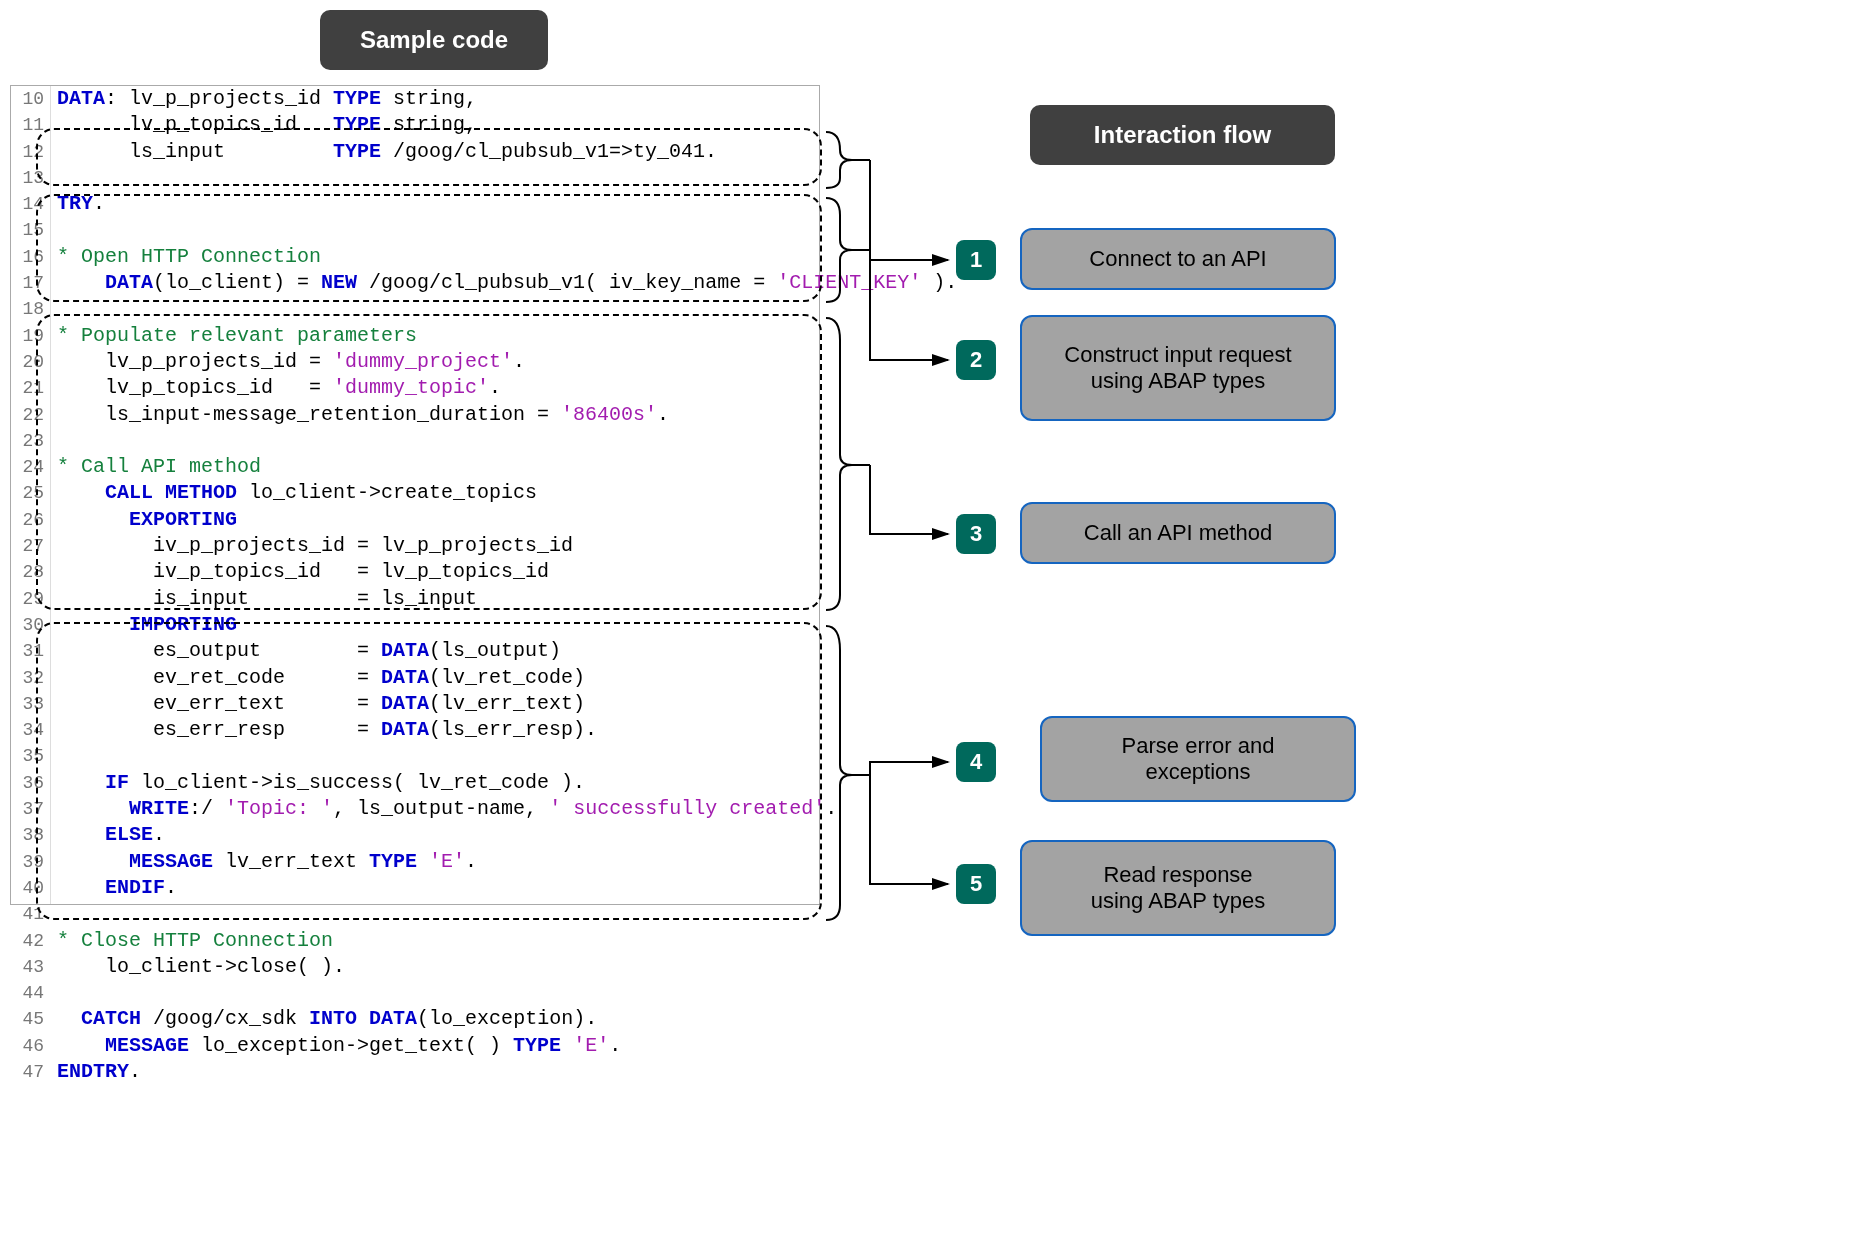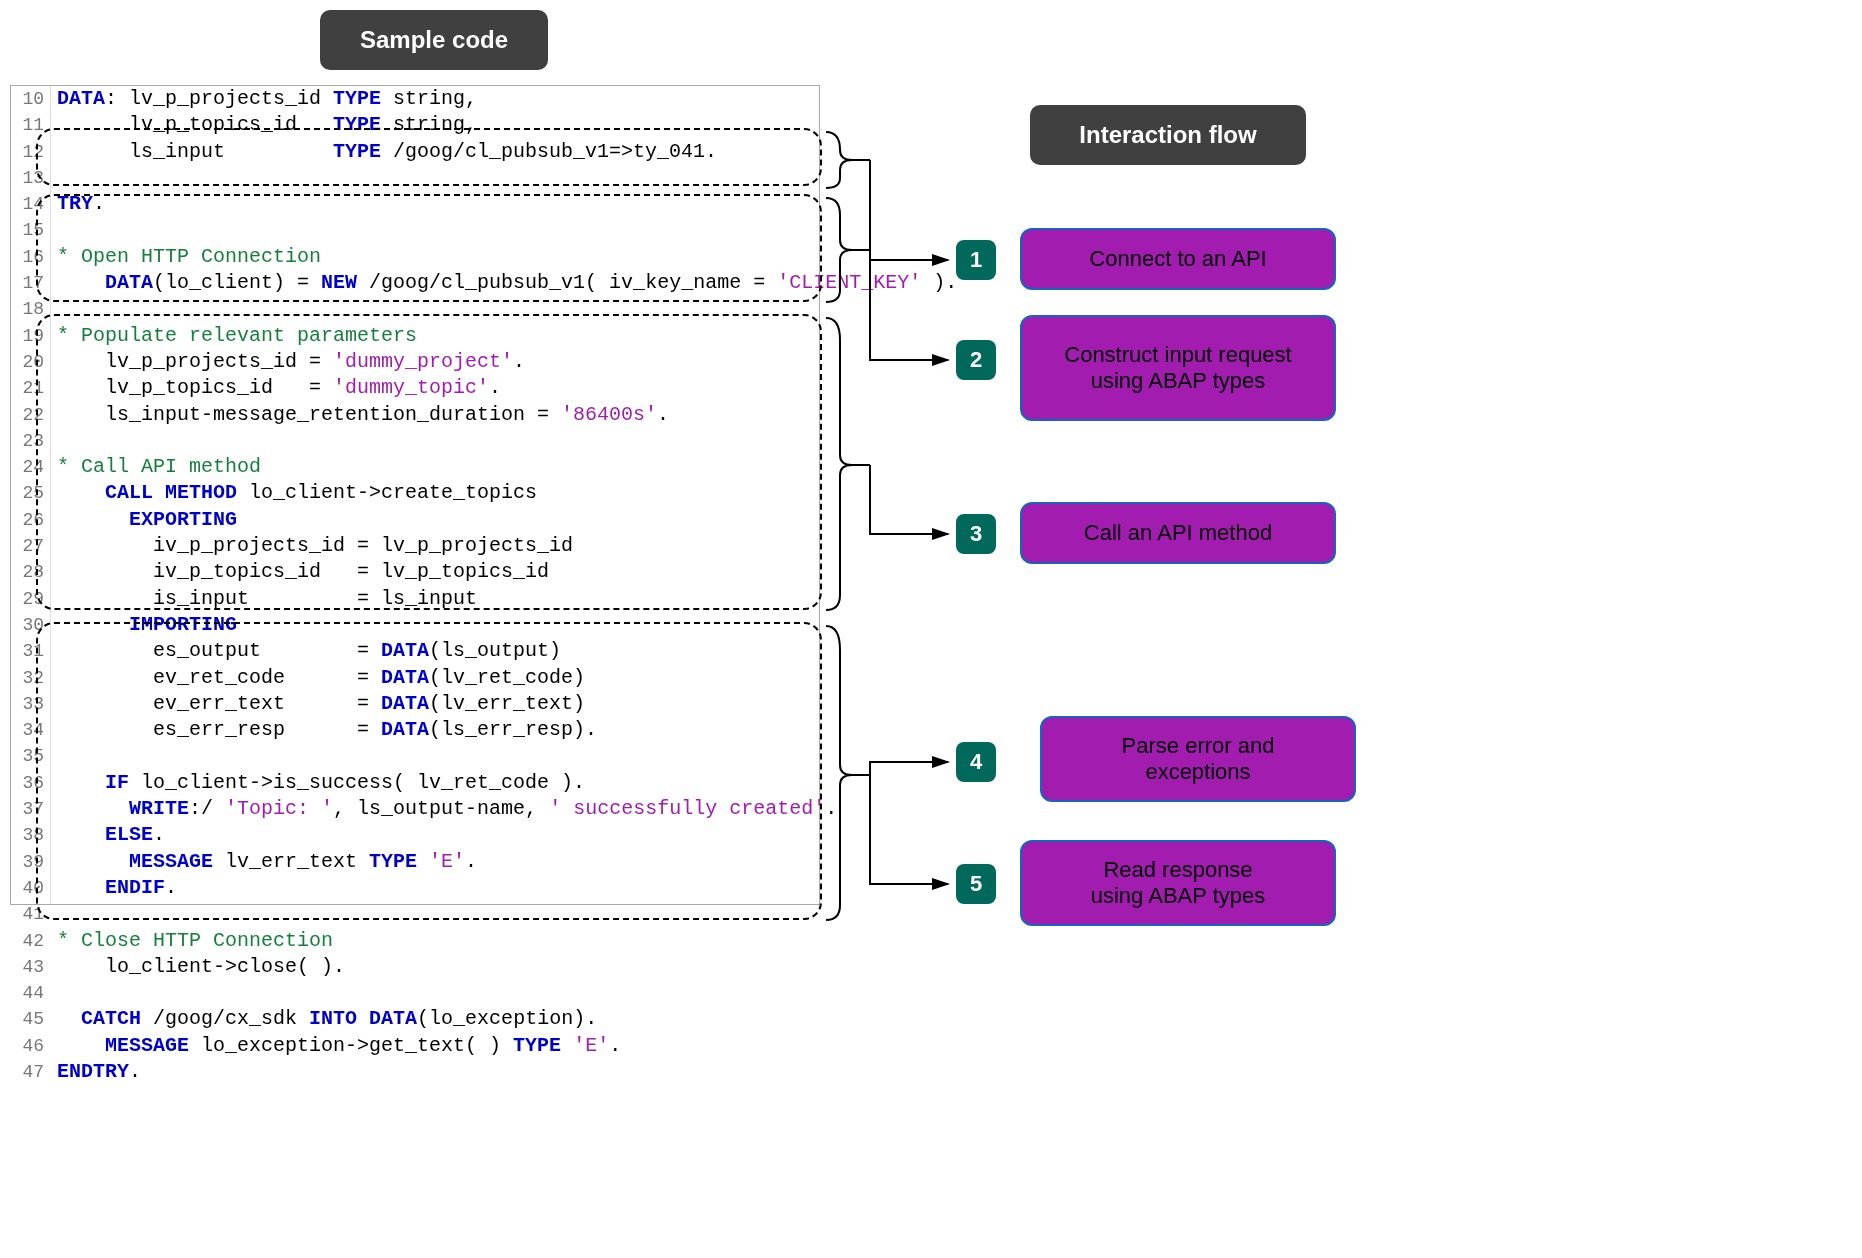--- a/index.html
+++ b/index.html
@@ -14,21 +14,21 @@
       position: absolute;
       background: #404040;
       color: #fff;
       font-weight: 600;
       font-size: 24px;
       padding: 16px 40px;
       border-radius: 10px;
       text-align: center;
     }
     .sample-code-label { top: 10px; left: 320px; }
-    .interaction-label { top: 105px; left: 1030px; width: 276px; }
+    .interaction-label { top: 105px; left: 1030px; width: 305px; }
     .code-box {
       position: absolute;
       top: 85px;
       left: 10px;
       width: 810px;
       height: 820px;
       border: 1px solid #aaa;
       background: #fff;
       font-family: "Courier New", monospace;
       font-size: 20px;
@@ -67,36 +67,36 @@
     }
     .db1 { top: 128px; left: 36px; width: 786px; height: 58px; }
     .db2 { top: 194px; left: 36px; width: 786px; height: 108px; }
     .db3 { top: 314px; left: 36px; width: 786px; height: 296px; }
     .db4 { top: 622px; left: 36px; width: 786px; height: 298px; }
 
     .flow-box {
       position: absolute;
       left: 1020px;
       width: 316px;
-      background: #a21caf;
+      background: #a3a3a3;
       border: 2px solid #1565c0;
       border-radius: 12px;
       text-align: center;
       padding: 14px 10px;
       font-size: 22px;
       color: #000;
       display: flex;
       align-items: center;
       justify-content: center;
     }
     .fb1 { top: 228px; height: 62px; }
     .fb2 { top: 315px; height: 106px; }
     .fb3 { top: 502px; height: 62px; }
     .fb4 { top: 716px; height: 86px; margin-left: 20px; }
-    .fb5 { top: 840px; height: 86px; }
+    .fb5 { top: 840px; height: 96px; }
 
     .num-badge {
       position: absolute;
       width: 40px; height: 40px;
       background: #00695c;
       color: #fff;
       font-weight: 700;
       font-size: 22px;
       border-radius: 8px;
       display: flex;

